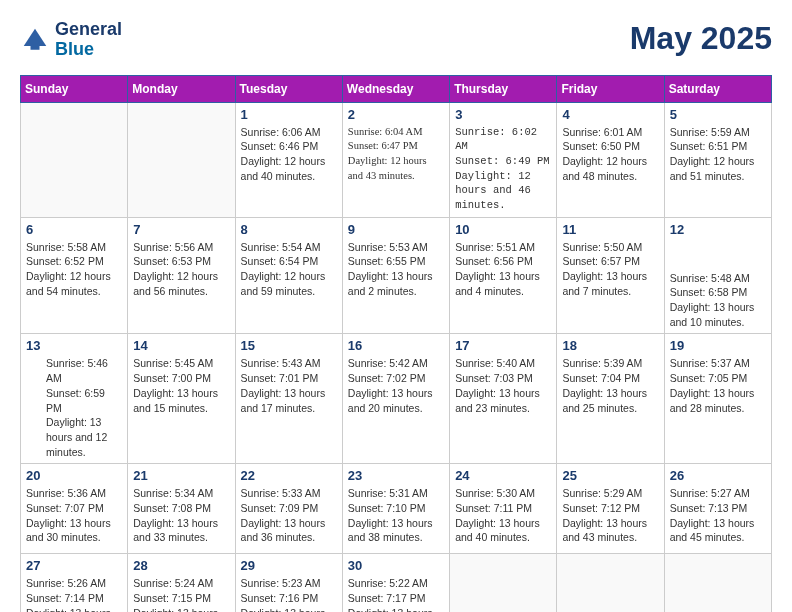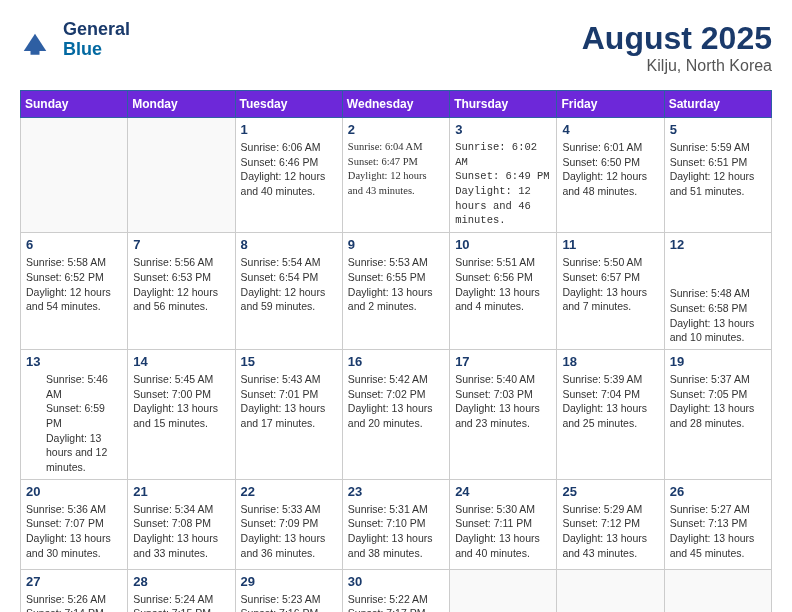--- a/index.html
+++ b/index.html
@@ -11,22 +11,22 @@
       padding: 20px;
     }
     .header {
       display: flex;
       justify-content: space-between;
       align-items: flex-start;
       margin-bottom: 15px;
     }
     .logo {
       display: flex;
-      align-items: flex-end;
-      gap: 13px;
+      align-items: center;
+      gap: 5px;
     }
     .logo-text {
       font-size: 18px;
       font-weight: bold;
       color: #1a3a6b;
       line-height: 1.1;
     }
     .logo-text span {
       color: #0369a1;
     }
@@ -45,21 +45,21 @@
     .location {
       font-size: 16px;
       color: #555;
     }
     .calendar {
       width: 100%;
       border-collapse: collapse;
       font-size: 11px;
     }
     .calendar th {
-      background-color: #6d28d9;
+      background-color: #a21caf;
       color: #fff;
       padding: 6px 4px;
       text-align: left;
       font-size: 12px;
       font-weight: bold;
       border: 1px solid #2e5fa3;
     }
     .calendar td {
       border: 1px solid #ccc;
       vertical-align: top;
@@ -94,22 +94,21 @@
     <svg class="logo-icon" viewBox="0 0 40 40">
       <polygon points="20,5 35,28 5,28" fill="#2e5fa3"></polygon>
       <rect x="14" y="28" width="12" height="5" fill="#2e5fa3"></rect>
     </svg>
     <div class="logo-text">
       <div>General</div>
       <div><span>Blue</span></div>
     </div>
   </div>
   <div class="title-block">
-    <div class="month-title">August 2025</div>
-    <div class="location">Kilju, North Korea</div>
+    <div class="month-title">May 2025</div>
   </div>
 </div>
 
 <table class="calendar">
   <thead>
     <tr>
     <th>Sunday</th>
         <th>Monday</th>
         <th>Tuesday</th>
         <th>Wednesday</th>

